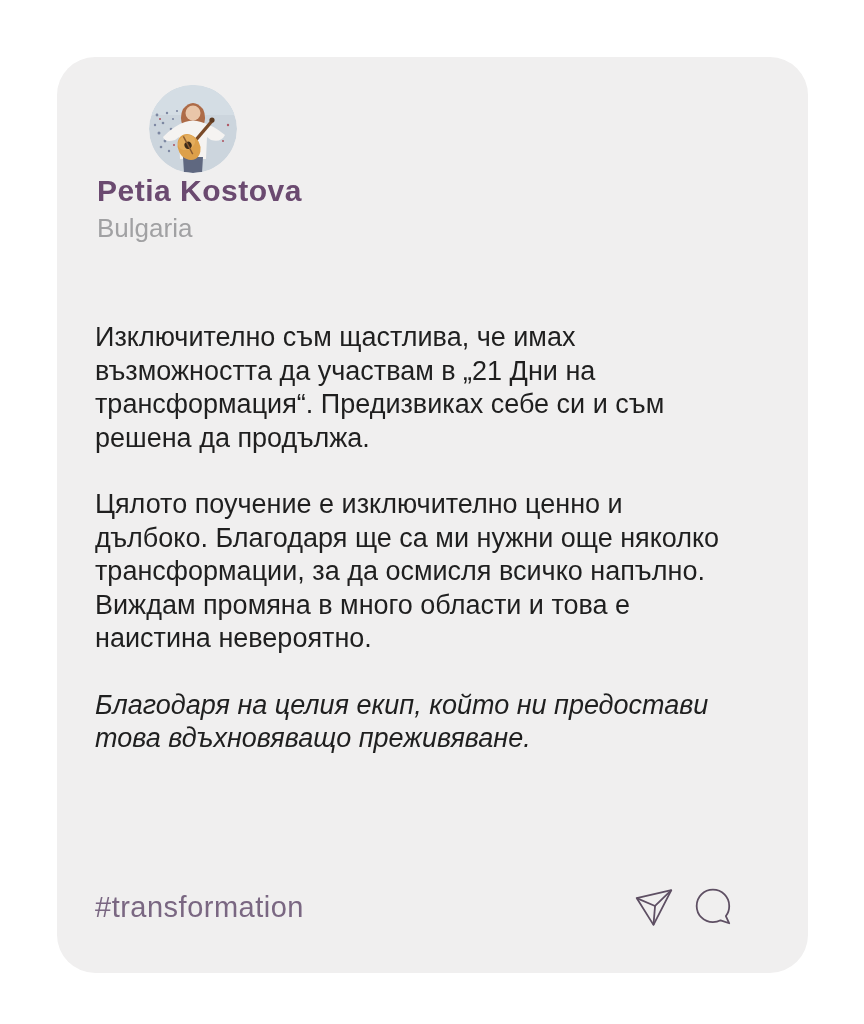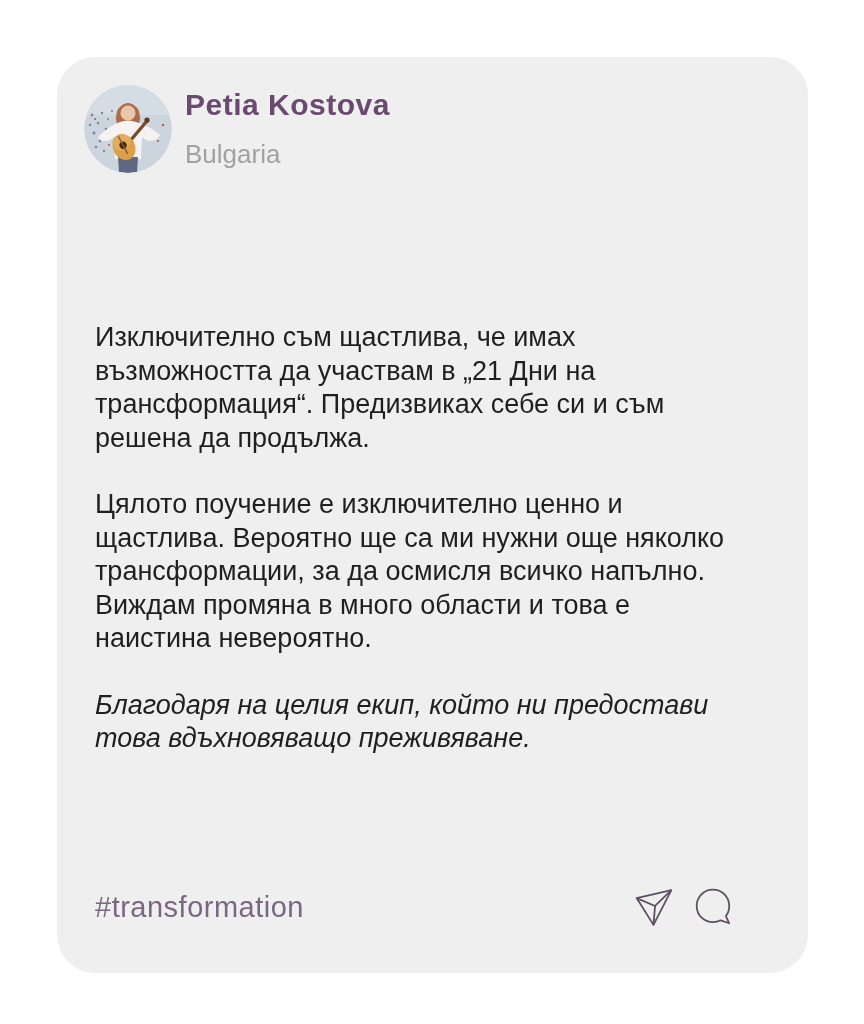--- a/index.html
+++ b/index.html
@@ -23,20 +23,21 @@
     height: 916px;
     background: #f0efef;
     border-radius: 38px;
   }
   .header {
     position: absolute;
     left: 27px;
     top: 28px;
     display: flex;
     align-items: center;
+    flex-direction: column;
   }
   .avatar {
     width: 88px;
     height: 88px;
     border-radius: 50%;
     overflow: hidden;
     flex: 0 0 auto;
   }
   .avatar svg { display: block; }
   .user-meta {
@@ -50,21 +51,21 @@
     font-weight: bold;
     letter-spacing: 0.5px;
     color: #6b4a70;
     line-height: 1.2;
   }
   .user-location {
     font-size: 26px;
     font-weight: 400;
     color: #a1a1a3;
     line-height: 1.25;
-    margin-top: 15px;
+    margin-top: 3px;
   }
   .testimonial {
     position: absolute;
     left: 38px;
     top: 264px;
     width: 690px;
     color: #1f1f1f;
     font-size: 27px;
     line-height: 33.5px;
   }
@@ -172,21 +173,21 @@
         <div class="user-location">Bulgaria</div>
       </div>
     </div>
 
     <div class="testimonial">
       <p>Изключително съм щастлива, че имах
 възможността да участвам в „21 Дни на
 трансформация“. Предизвиках себе си и съм
 решена да продължа.</p>
       <p>Цялото поучение е изключително ценно и
-щастлива. Вероятно ще са ми нужни още няколко
+дълбоко. Благодаря ще са ми нужни още няколко
 трансформации, за да осмисля всичко напълно.
 Виждам промяна в много области и това е
 наистина невероятно.</p>
       <p>Благодаря на целия екип, който ни предостави
 това вдъхновяващо преживяване.</p>
     </div>
 
     <div class="footer">
       <div class="hashtag">#transformation</div>
       <div class="footer-icons">

